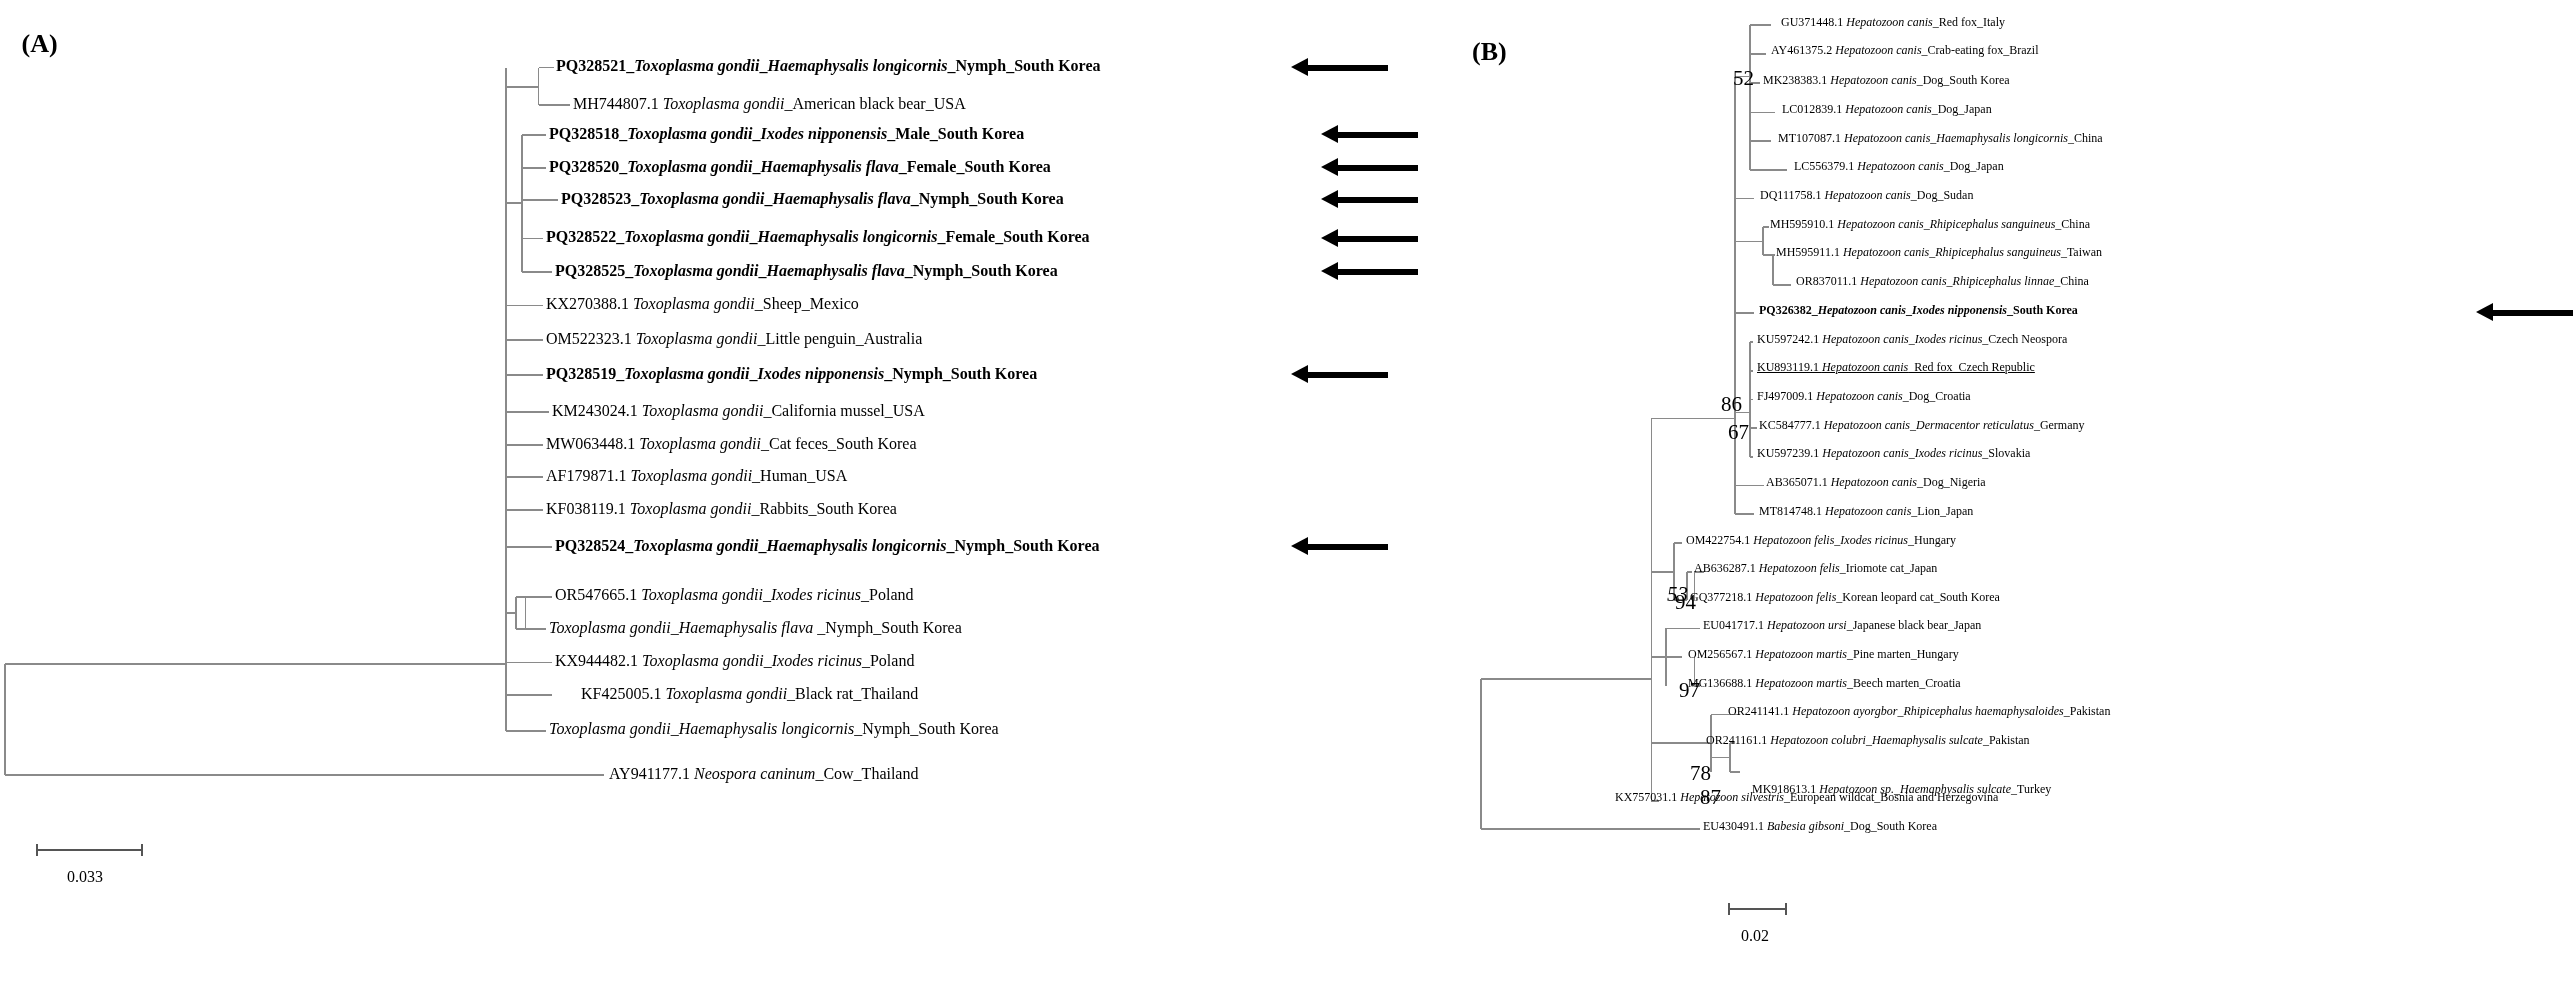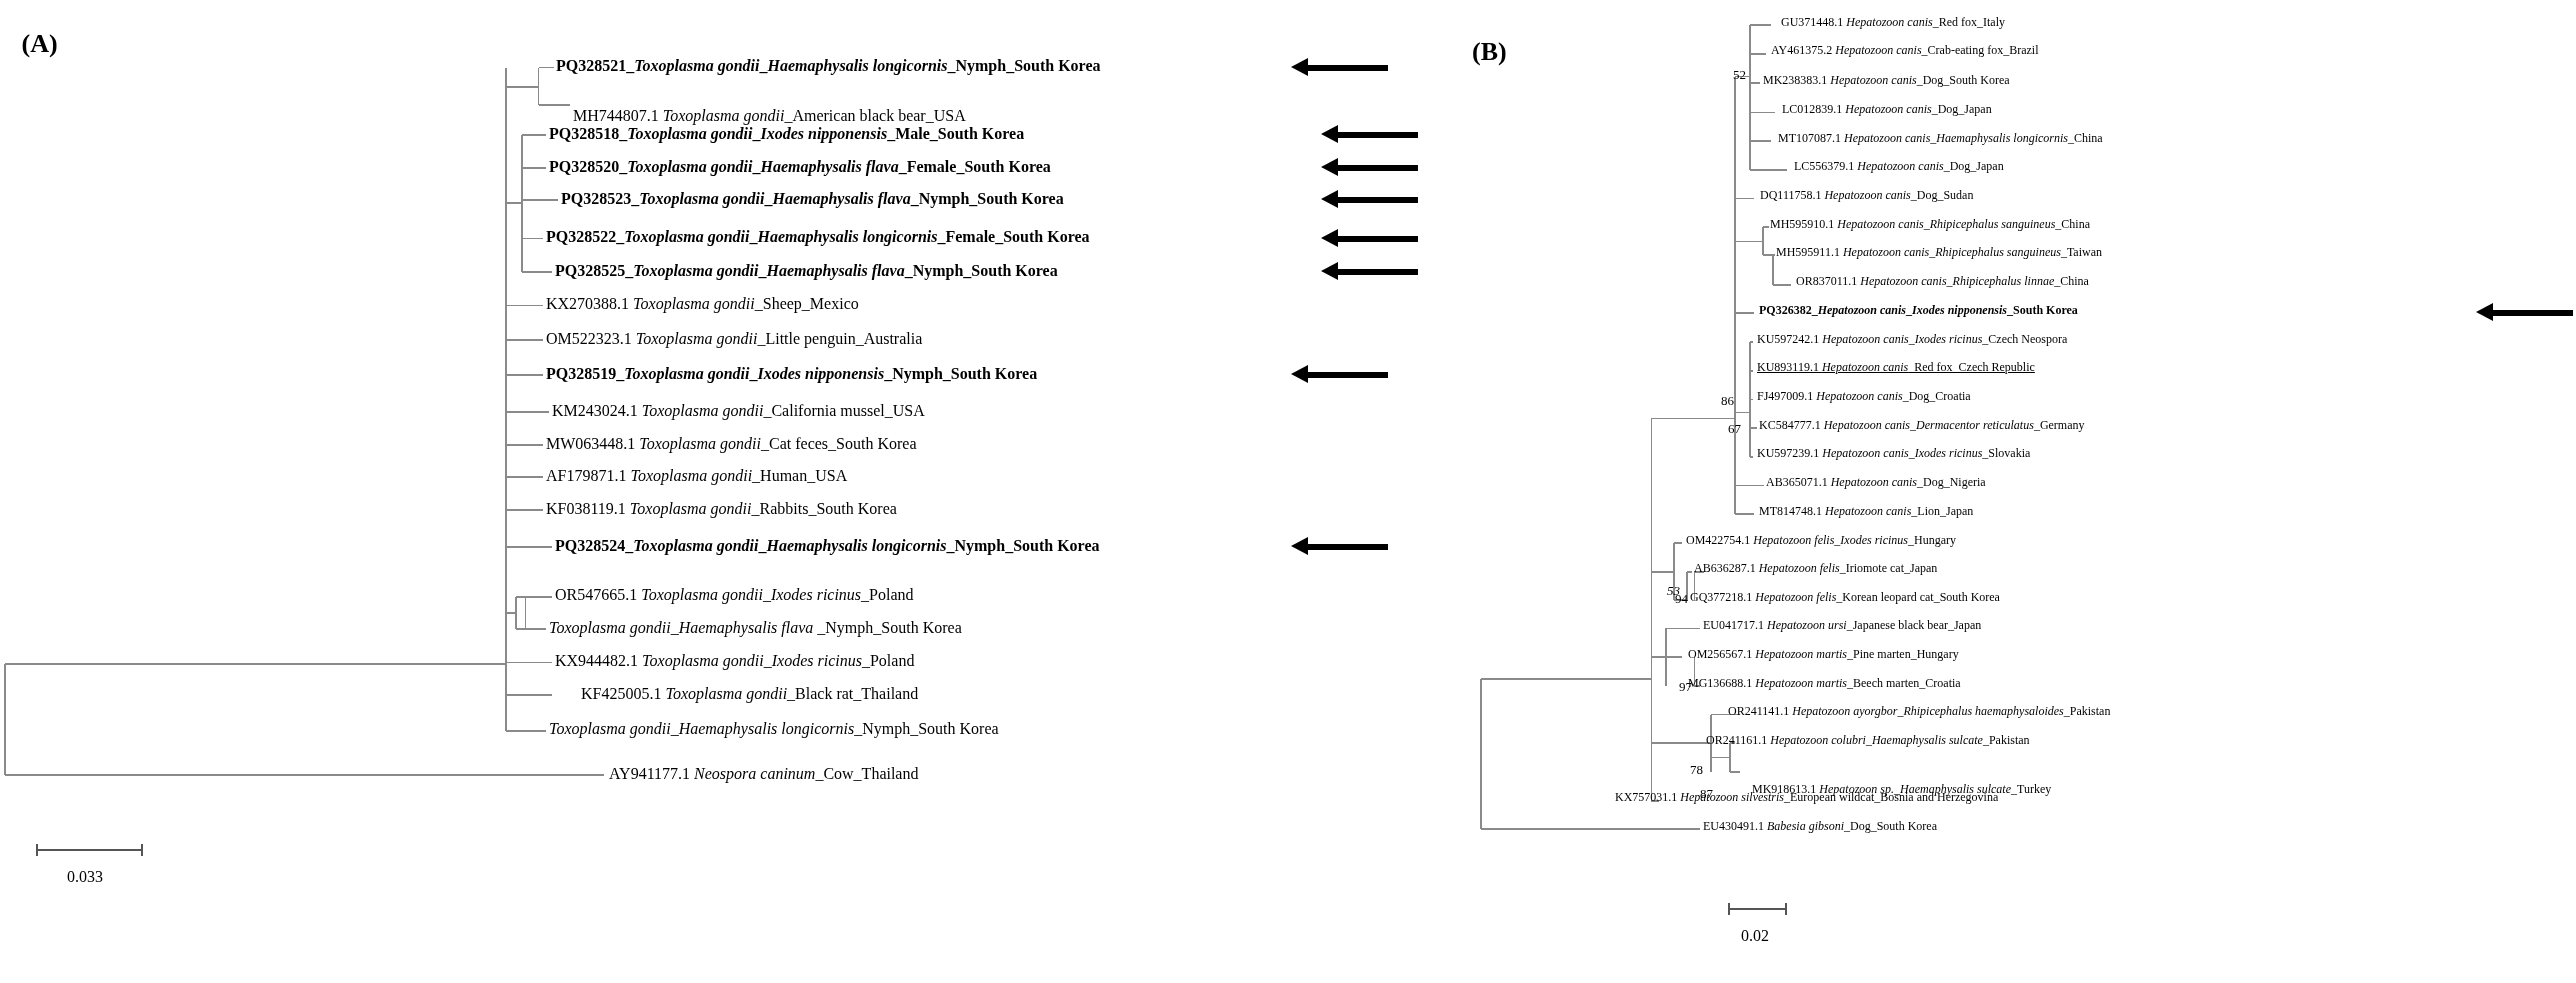--- a/index.html
+++ b/index.html
@@ -38,21 +38,21 @@
   }
   .arrow .head{
     position:absolute;left:0;top:-9.6px;width:0;height:0;
     border-top:9.6px solid transparent;
     border-bottom:9.6px solid transparent;
     border-right:17px solid #000;
   }
 
   
   .boot{
-    position:absolute;font-size:13px;line-height:1;white-space:nowrap;
+    position:absolute;font-size:21px;line-height:1;white-space:nowrap;
   }
 
   
   .scalebar{position:absolute;}
   .scalebar .bar{position:absolute;left:0;top:0;height:1.8px;background:#555;}
   .scalebar .tick{position:absolute;top:-5.4px;width:1.8px;height:12.6px;background:#555;}
   .scalebar .cap{
     position:absolute;white-space:nowrap;font-size:16px;
   }
 </style>
@@ -103,21 +103,21 @@
       <line x1="878" y1="998" x2="878" y2="1052"></line>
 
       <line x1="845" y1="1108" x2="922" y2="1108"></line>
       <line x1="845" y1="1163" x2="922" y2="1163"></line>
       <line x1="845" y1="1222" x2="912" y2="1222"></line>
     </g>
   </svg>
 
   <div id="a-rows">
       <div class="tip-row" style="left: 556px; top: 58px;"><span class="tip-label bold"><span>PQ328521_</span><span class="it">Toxoplasma gondii</span><span>_</span><span class="it">Haemaphysalis longicornis</span><span>_Nymph_South Korea</span></span></div>
-      <div class="tip-row" style="left: 573px; top: 108px;"><span class="tip-label"><span>MH744807.1 </span><span class="it">Toxoplasma gondii</span><span>_American black bear_USA</span></span></div>
+      <div class="tip-row" style="left: 573px; top: 96px;"><span class="tip-label"><span>MH744807.1 </span><span class="it">Toxoplasma gondii</span><span>_American black bear_USA</span></span></div>
       <div class="tip-row" style="left: 549px; top: 126px;"><span class="tip-label bold"><span>PQ328518_</span><span class="it">Toxoplasma gondii</span><span>_</span><span class="it">Ixodes nipponensis</span><span>_Male_South Korea</span></span></div>
       <div class="tip-row" style="left: 549px; top: 159px;"><span class="tip-label bold"><span>PQ328520_</span><span class="it">Toxoplasma gondii</span><span>_</span><span class="it">Haemaphysalis  flava</span><span>_Female_South Korea</span></span></div>
       <div class="tip-row" style="left: 561px; top: 191px;"><span class="tip-label bold"><span>PQ328523_</span><span class="it">Toxoplasma gondii</span><span>_</span><span class="it">Haemaphysalis  flava</span><span>_Nymph_South Korea</span></span></div>
       <div class="tip-row" style="left: 546px; top: 229px;"><span class="tip-label bold"><span>PQ328522_</span><span class="it">Toxoplasma gondii</span><span>_</span><span class="it">Haemaphysalis longicornis</span><span>_Female_South Korea</span></span></div>
       <div class="tip-row" style="left: 555px; top: 263px;"><span class="tip-label bold"><span>PQ328525_</span><span class="it">Toxoplasma gondii</span><span>_</span><span class="it">Haemaphysalis  flava</span><span>_Nymph_South Korea</span></span></div>
       <div class="tip-row" style="left: 546px; top: 296px;"><span class="tip-label"><span>KX270388.1 </span><span class="it">Toxoplasma gondii</span><span>_Sheep_Mexico</span></span></div>
       <div class="tip-row" style="left: 546px; top: 331px;"><span class="tip-label"><span>OM522323.1 </span><span class="it">Toxoplasma gondii</span><span>_Little penguin_Australia</span></span></div>
       <div class="tip-row" style="left: 546px; top: 366px;"><span class="tip-label bold"><span>PQ328519_</span><span class="it">Toxoplasma gondii</span><span>_</span><span class="it">Ixodes nipponensis</span><span>_Nymph_South Korea</span></span></div>
       <div class="tip-row" style="left: 552px; top: 403px;"><span class="tip-label"><span>KM243024.1 </span><span class="it">Toxoplasma gondii</span><span>_California mussel_USA</span></span></div>
       <div class="tip-row" style="left: 546px; top: 436px;"><span class="tip-label"><span>MW063448.1 </span><span class="it">Toxoplasma gondii</span><span>_Cat feces_South Korea</span></span></div>

